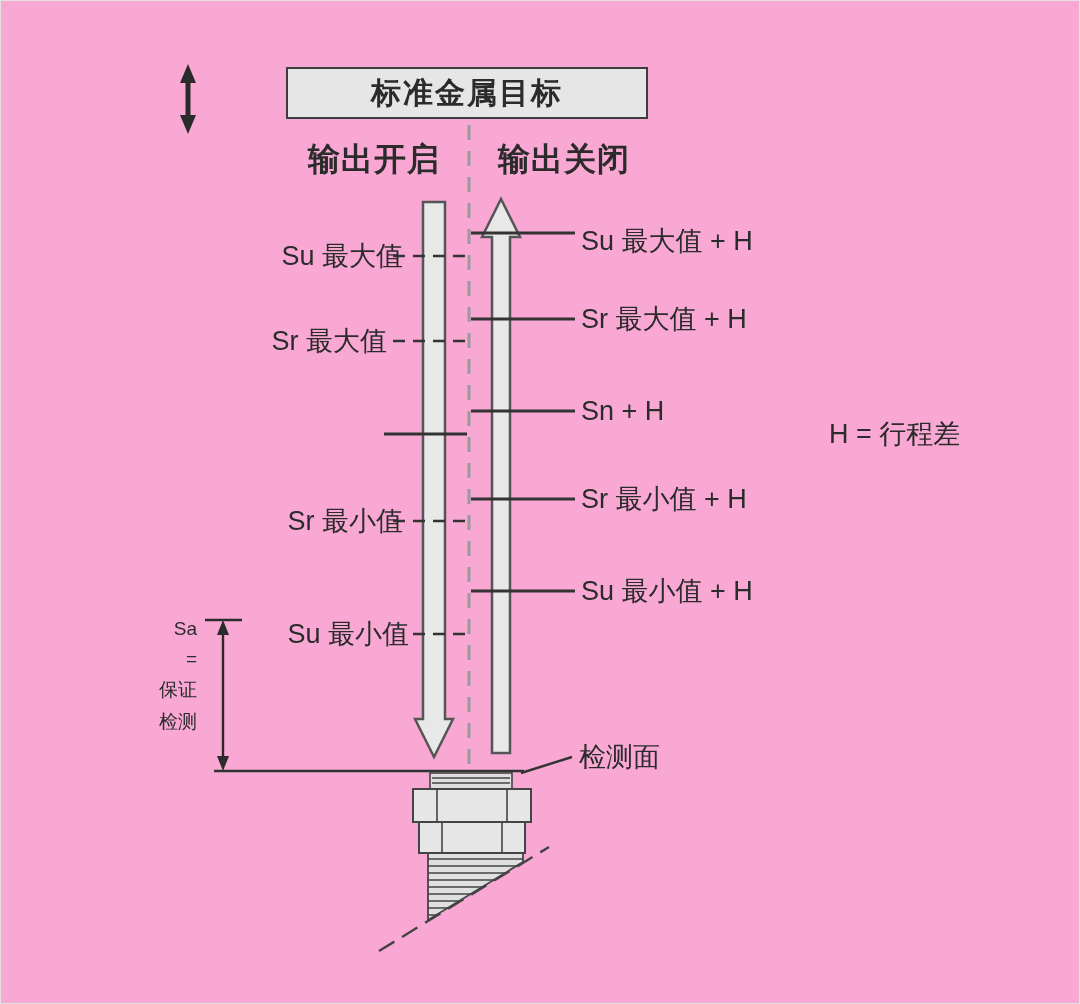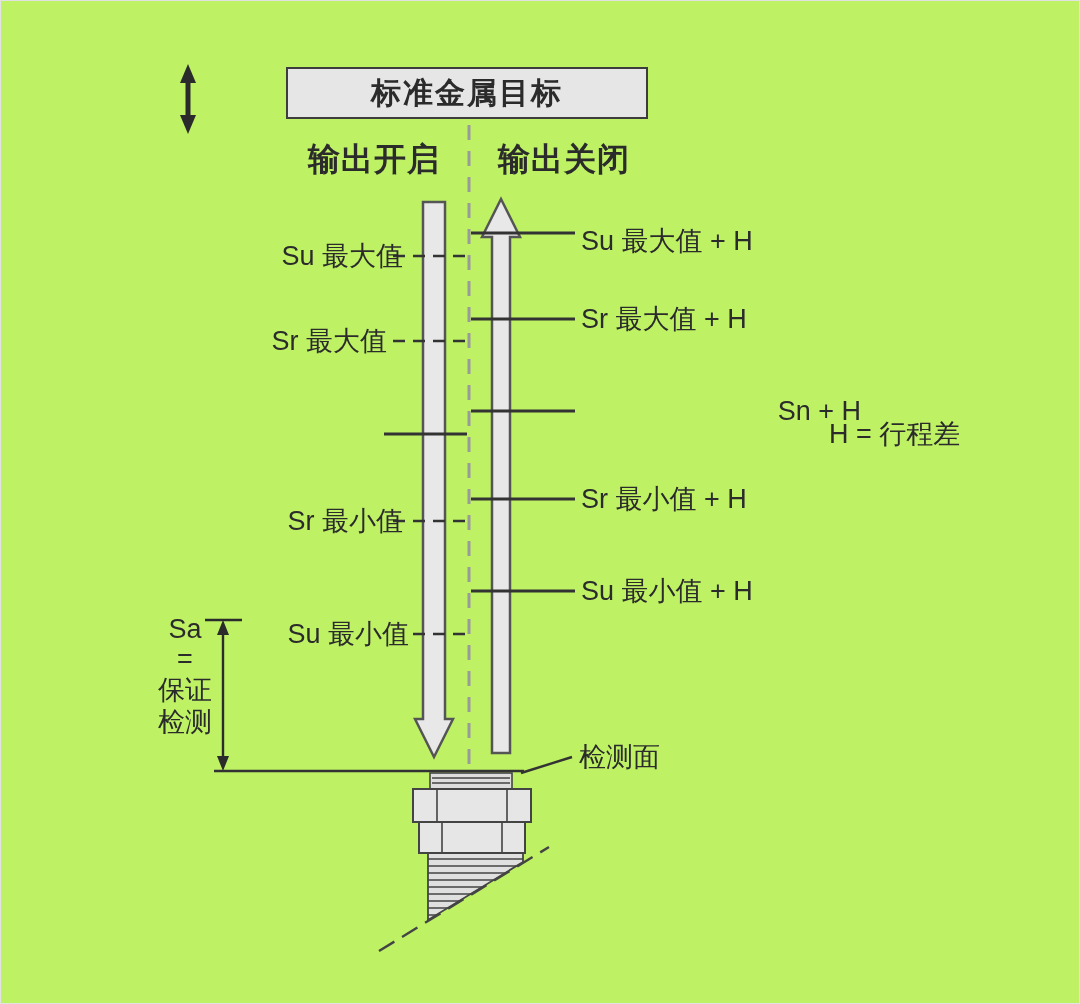--- a/index.html
+++ b/index.html
@@ -1,19 +1,19 @@
 <!DOCTYPE html>
 <html><head>
 <meta charset="utf-8">
 <style>
   html,body{margin:0;padding:0;background:#ffffff;}
   .frame{
     position:relative;
     width:1080px;height:1004px;
-    background:#bef264;
+    background:#f9a8d4;
     border:1px solid #e2e2e2;
     box-sizing:border-box;
     font-family:"Liberation Sans", sans-serif;
     color:#2b2b2b;
     overflow:hidden;
   }
   .abs{position:absolute;}
   .svg-layer{position:absolute;left:0;top:0;width:1080px;height:1004px;}
   .title-box{
     left:285px;top:66px;width:362px;height:52px;
@@ -32,22 +32,22 @@
   }
   .lvl-label-right{
     width:280px;height:32px;line-height:32px;
     text-align:left;font-size:27px;white-space:nowrap;
   }
   .h-note{
     left:828px;top:417px;width:240px;height:32px;line-height:32px;
     font-size:27px;white-space:nowrap;
   }
   .sa-line{
-    left:144px;width:80px;height:30px;line-height:30px;
-    font-size:27px;text-align:center;white-space:nowrap;
+    left:116px;width:80px;height:30px;line-height:30px;
+    font-size:19px;text-align:right;white-space:nowrap;
   }
   .face-label{
     left:578px;top:740px;width:140px;height:32px;line-height:32px;
     font-size:27px;white-space:nowrap;
   }
 </style>
 </head>
 <body>
 
 <div class="frame">
@@ -106,21 +106,21 @@
   <div class="abs col-header" style="left:293px;">输出开启</div>
   <div class="abs col-header" style="left:483px;">输出关闭</div>
 
   <div class="abs lvl-label-left" style="left:227px;top:239px;">Su 最大值</div>
   <div class="abs lvl-label-left" style="left:211px;top:324px;">Sr 最大值</div>
   <div class="abs lvl-label-left" style="left:227px;top:504px;">Sr 最小值</div>
   <div class="abs lvl-label-left" style="left:233px;top:617px;">Su 最小值</div>
 
   <div class="abs lvl-label-right" style="left:580px;top:224px;">Su 最大值 + H</div>
   <div class="abs lvl-label-right" style="left:580px;top:302px;">Sr 最大值 + H</div>
-  <div class="abs lvl-label-right" style="left:580px;top:394px;text-align:right;">Sn + H</div>
+  <div class="abs lvl-label-right" style="left:580px;top:394px;">Sn + H</div>
   <div class="abs lvl-label-right" style="left:580px;top:482px;">Sr 最小值 + H</div>
   <div class="abs lvl-label-right" style="left:580px;top:574px;">Su 最小值 + H</div>
 
   <div class="abs h-note">H = 行程差</div>
 
   <div class="abs sa-line" style="top:613px;">Sa</div>
   <div class="abs sa-line" style="top:643px;">=</div>
   <div class="abs sa-line" style="top:674px;">保证</div>
   <div class="abs sa-line" style="top:706px;">检测</div>
 

